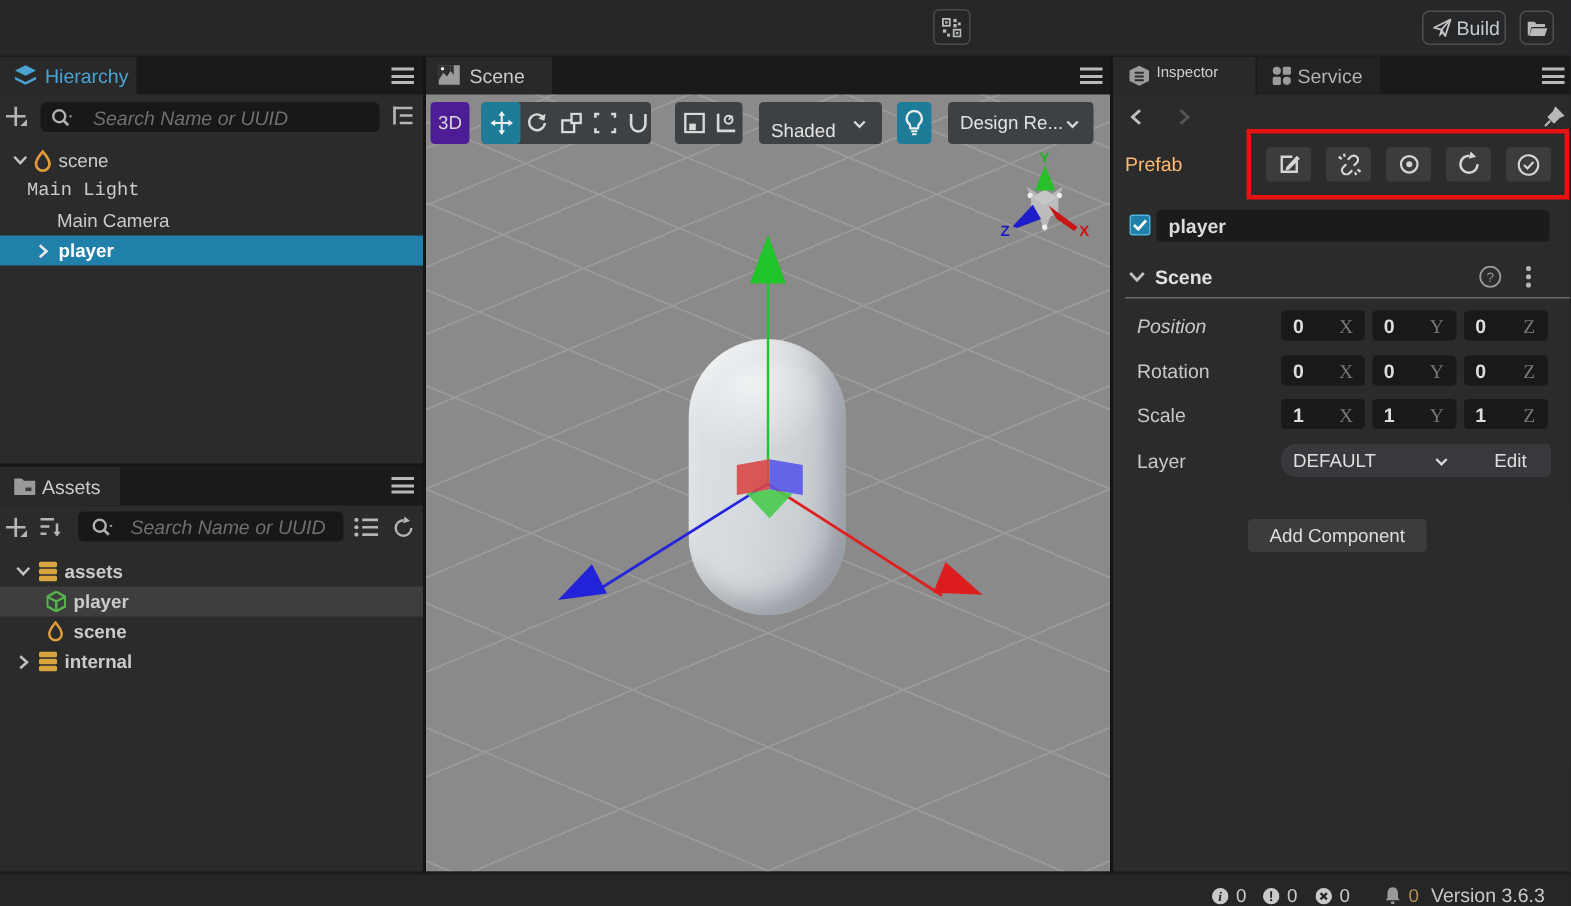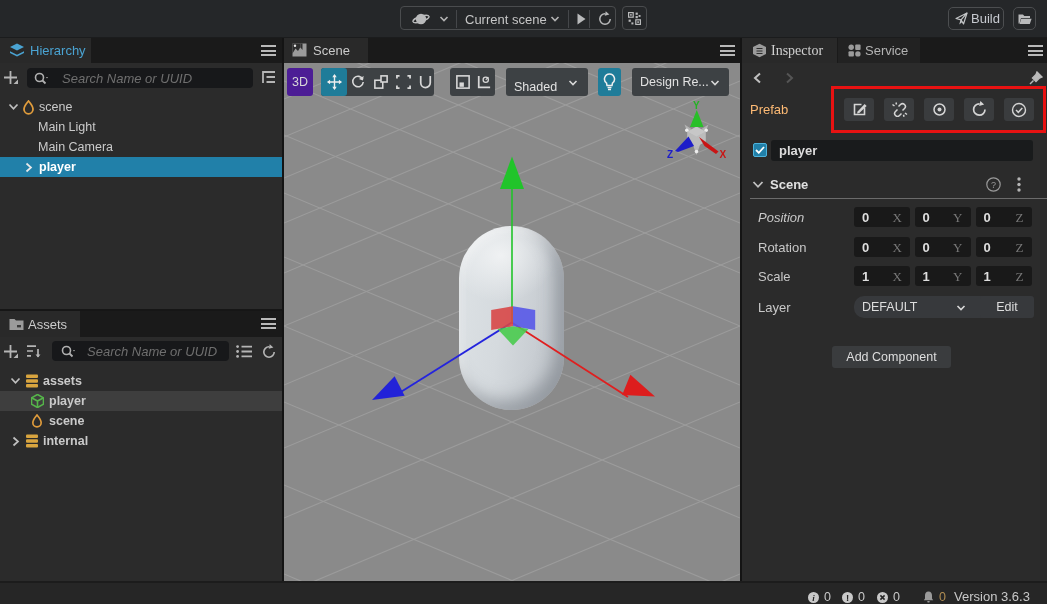--- a/index.html
+++ b/index.html
@@ -16,44 +16,20 @@
   .ph { color:#6f6f6f; font-style:italic; font-size:13px; }
   .row { position:absolute; left:0; width:282px; height:20px; display:flex; align-items:center; font-size:12.5px; color:#cacaca; }
   svg { display:block; }
 </style>
 </head>
 <body>
 <div id="root">
 
 <div class="abs" style="left:0;top:0;width:1047px;height:38px;background:#252729;"></div>
 
-<div class="abs" style="left:400px;top:6px;width:216px;height:24px;border:1px solid #4a4c4e;border-radius:4px;display:flex;align-items:center;">
-
-  <svg class="abs" style="left:11px;top:3px;" width="18" height="18" viewBox="0 0 18 18">
-    <circle cx="9" cy="9" r="5.2" fill="#b9babb"></circle>
-    <ellipse cx="9" cy="9" rx="8.4" ry="2.6" fill="none" stroke="#b9babb" stroke-width="1.4" transform="rotate(-18 9 9)"></ellipse>
-  </svg>
-  <svg class="abs" style="left:38px;top:8px;" width="10" height="8" viewBox="0 0 10 8">
-        <path d="M1.5 2 L5 5.5 L8.5 2" stroke="#b3b3b3" stroke-width="1.6" fill="none"></path>
-      </svg>
-  <div class="abs" style="left:55px;top:3px;width:1px;height:18px;background:#45474a;"></div>
-  <div class="abs" style="left:64px;top:5px;font-size:13px;color:#c6c6c6;">Current scene</div>
-  <svg class="abs" style="left:149px;top:8px;" width="10" height="8" viewBox="0 0 10 8">
-        <path d="M1.5 2 L5 5.5 L8.5 2" stroke="#b3b3b3" stroke-width="1.6" fill="none"></path>
-      </svg>
-  <div class="abs" style="left:167px;top:3px;width:1px;height:18px;background:#45474a;"></div>
-  <svg class="abs" style="left:173px;top:5px;" width="14" height="14" viewBox="0 0 14 14">
-        <path d="M3.5 1.5 L11.5 7 L3.5 12.5 Z" fill="#b9babb"></path>
-      </svg>
-  <div class="abs" style="left:188px;top:3px;width:1px;height:18px;background:#45474a;"></div>
-  <svg class="abs" style="left:196px;top:4px;" width="16" height="16" viewBox="0 0 16 16">
-    <path d="M13.2 8 A5.2 5.2 0 1 1 8 2.8" fill="none" stroke="#b9babb" stroke-width="1.5"></path>
-    <path d="M8.2 0.6 L12.4 2.9 L8.2 5.2 Z" fill="#b9babb" transform="rotate(12 10 3)"></path>
-  </svg>
-</div>
 
 <div class="abs" style="left:622px;top:6px;width:25px;height:24px;border:1px solid #4a4c4e;border-radius:4px;"></div>
 <svg class="abs" style="left:628px;top:12px;" width="13" height="13" viewBox="0 0 13 13" fill="#b9babb">
   <rect x="0.6" y="0.6" width="4.6" height="4.6" fill="none" stroke="#b9babb" stroke-width="1.2"></rect>
   <rect x="2.1" y="2.1" width="1.6" height="1.6"></rect>
   <rect x="7.6" y="0.6" width="2.2" height="2.2"></rect>
       <rect x="10.6" y="3" width="1.9" height="1.9"></rect>
   <rect x="7.6" y="4" width="2.2" height="2.2"></rect>
   <rect x="0.6" y="7.6" width="2.2" height="2.2"></rect>
       <rect x="3.4" y="10.4" width="2" height="2"></rect>
@@ -132,21 +108,21 @@
 <div class="row" style="top:97px;">
   <svg style="margin-left:8px;" width="11" height="8" viewBox="0 0 11 8">
         <path d="M1.5 1.5 L5.5 5.8 L9.5 1.5" stroke="#c0c0c0" stroke-width="1.7" fill="none"></path>
       </svg>
   <svg style="margin-left:3px;" width="13" height="15" viewBox="0 0 13 15">
     <path d="M6.5 1 C8.5 3.5 11 6 11 9.3 A4.5 4.5 0 0 1 2 9.3 C2 6 4.5 3.5 6.5 1 Z" fill="none" stroke="#e09c3c" stroke-width="1.8"></path>
   </svg>
   <span style="margin-left:4px;">scene</span>
 </div>
 <div class="row" style="top:117px;">
-      <span style="margin-left:38px;">Main Light</span>
+      <span style="margin-left:18px;font-family:Liberation Mono, monospace;">Main Light</span>
     </div>
 <div class="row" style="top:137px;">
       <span style="margin-left:38px;">Main Camera</span>
     </div>
 <div class="row" style="top:157px;background:#2180a9;color:#fff;font-weight:bold;">
   <svg style="margin-left:25px;" width="8" height="11" viewBox="0 0 8 11">
         <path d="M1.5 1.5 L6 5.5 L1.5 9.5" stroke="#e8e8e8" stroke-width="1.7" fill="none"></path>
       </svg>
   <span style="margin-left:6px;">player</span>
 </div>
@@ -364,21 +340,21 @@
 </div>
 
 <div class="abs panel" style="left:742px;top:38px;width:305px;height:545px;"></div>
 <div class="abs tabrow" style="left:742px;top:38px;width:305px;height:25px;"></div>
 <div class="abs tab" style="left:742px;top:38px;width:95px;height:25px;"></div>
 <div class="abs" style="left:838px;top:38px;width:82px;height:25px;background:#222222;"></div>
 <svg class="abs" style="left:752px;top:43px;" width="15" height="15" viewBox="0 0 15 15">
   <path d="M7.5 0.8 L14 4 L14 11 L7.5 14.2 L1 11 L1 4 Z" fill="#9b9b9b"></path>
   <path d="M4.5 5.5 L10.5 5.5 M4.5 8 L10.5 8 M4.5 10.5 L10.5 10.5" stroke="#2c2c2c" stroke-width="1.2"></path>
 </svg>
-<div class="abs" style="left:771px;top:43px;font-size:14px;color:#d0d0d0;font-family:Liberation Serif, serif;">Inspector</div>
+<div class="abs" style="left:771px;top:43px;font-size:10px;color:#d0d0d0;">Inspector</div>
 <svg class="abs" style="left:848px;top:44px;" width="13" height="13" viewBox="0 0 13 13" fill="#9b9b9b">
   <circle cx="3.2" cy="3.2" r="2.7"></circle>
       <rect x="7.2" y="0.5" width="5.4" height="5.4" rx="1"></rect>
   <rect x="0.5" y="7.2" width="5.4" height="5.4" rx="1"></rect>
       <circle cx="9.9" cy="9.9" r="2.7"></circle>
 </svg>
 <div class="abs" style="left:865px;top:43px;font-size:13px;color:#b3b3b3;">Service</div>
 <div class="abs ham" style="left:1028px;top:45px;">
       <i></i>
       <i></i>

